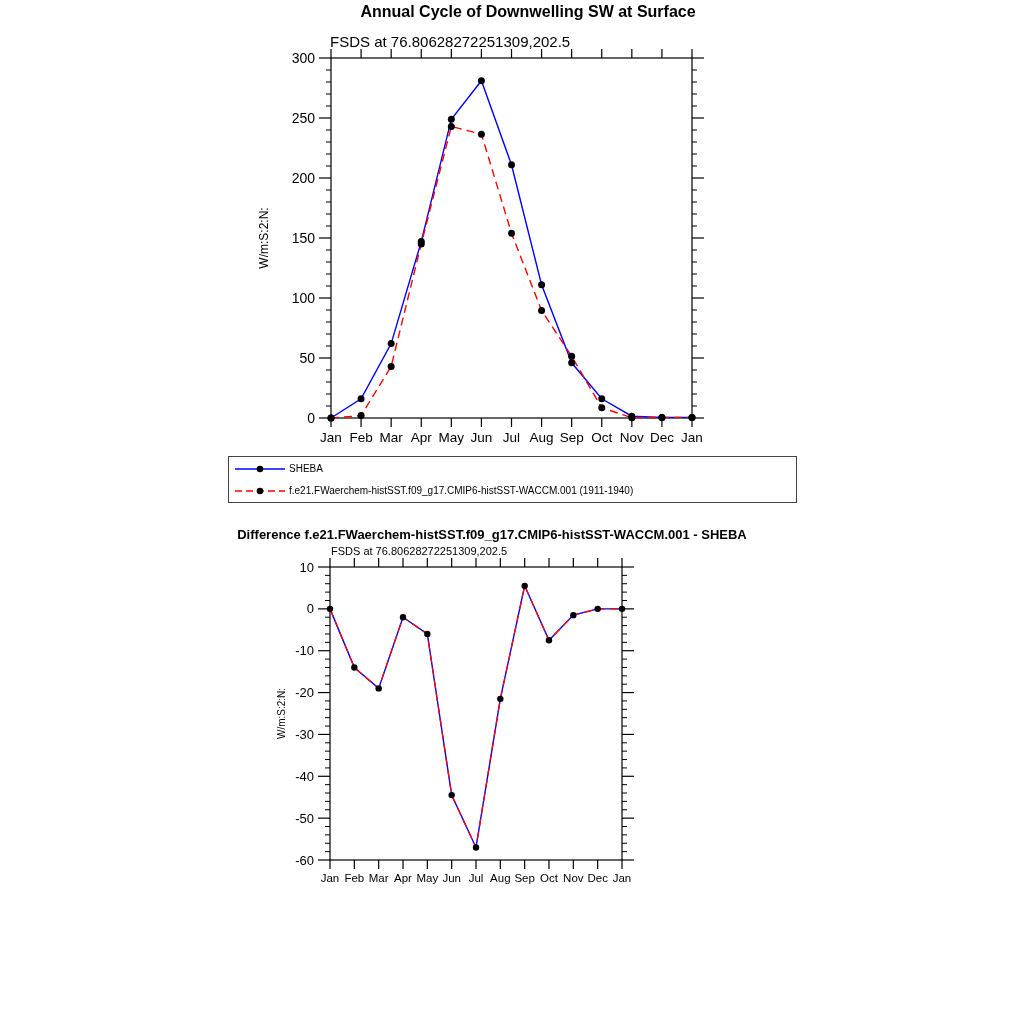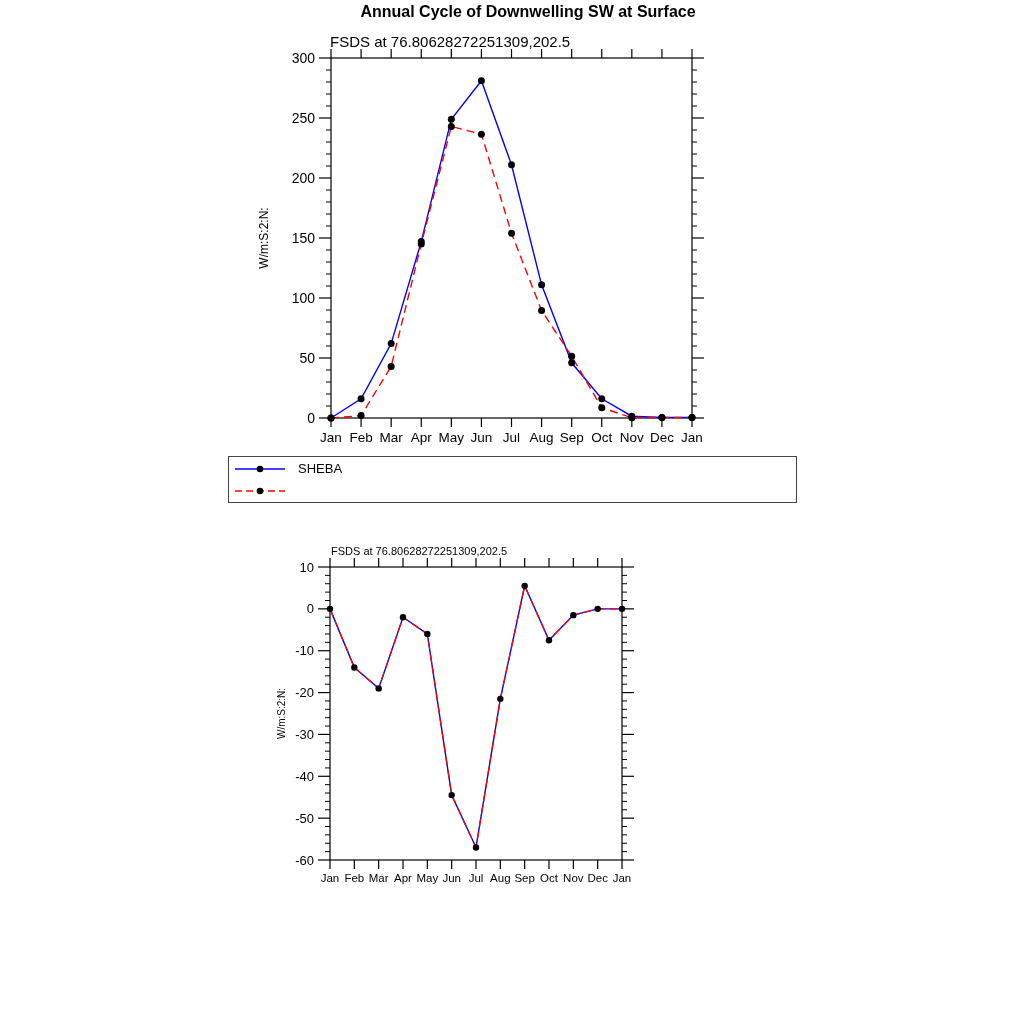--- a/index.html
+++ b/index.html
@@ -26,21 +26,21 @@
     width: 569px; height: 47px;
     border: 1px solid #444;
     box-sizing: border-box;
     background: #ffffff;
     display: flex;
     flex-direction: column;
     justify-content: center;
   }
   .legend-row { display: flex; align-items: center; height: 22px; padding-left: 5px; }
   .legend-row svg { position: static; flex: 0 0 auto; }
-  .legend-label { font-size: 13px; margin-left: 12px; white-space: nowrap; }
+  .legend-label { font-size: 10px; margin-left: 3px; white-space: nowrap; }
 </style>
 </head>
 <body>
 
 <div id="canvas">
 
   <div id="top-title" class="abs title">Annual Cycle of Downwelling SW at Surface</div>
 
   <div id="top-subtitle" class="abs">FSDS at 76.80628272251309,202.5</div>
 
@@ -191,23 +191,25 @@
           <line x1="1" y1="7" x2="51" y2="7" stroke="#0000ff" stroke-width="1.4" stroke-dasharray="none"></line>
           <circle cx="26" cy="7" r="3.3" fill="#000000"></circle>
         </svg>
       <span class="legend-label">SHEBA</span>
     </div>
     <div class="legend-row">
       <svg id="legend-sample-1" width="52" height="14">
           <line x1="1" y1="7" x2="51" y2="7" stroke="#ff0000" stroke-width="1.4" stroke-dasharray="7,4"></line>
           <circle cx="26" cy="7" r="3.3" fill="#000000"></circle>
         </svg>
+      <span class="legend-label">f.e21.FWaerchem-histSST.f09_g17.CMIP6-histSST-WACCM.001 (1911-1940)</span>
     </div>
   </div>
 
+  <div id="bottom-title" class="abs title">Difference f.e21.FWaerchem-histSST.f09_g17.CMIP6-histSST-WACCM.001 - SHEBA</div>
 
   <div id="bottom-subtitle" class="abs">FSDS at 76.80628272251309,202.5</div>
 
   <svg id="chart2" width="440" height="335" style="left:230px; top:558px;">
       <rect x="100" y="9" width="292" height="293" fill="none" stroke="#000" stroke-width="1.2"></rect>
       <line x1="88" y1="302" x2="100" y2="302" stroke="#000" stroke-width="1.2"></line>
       <line x1="392" y1="302" x2="404" y2="302" stroke="#000" stroke-width="1.2"></line>
       <text x="84" y="306.55" text-anchor="end" font-size="13">-60</text>
       <line x1="95" y1="293.62857142857143" x2="100" y2="293.62857142857143" stroke="#000" stroke-width="1"></line>
       <line x1="392" y1="293.62857142857143" x2="397" y2="293.62857142857143" stroke="#000" stroke-width="1"></line>

